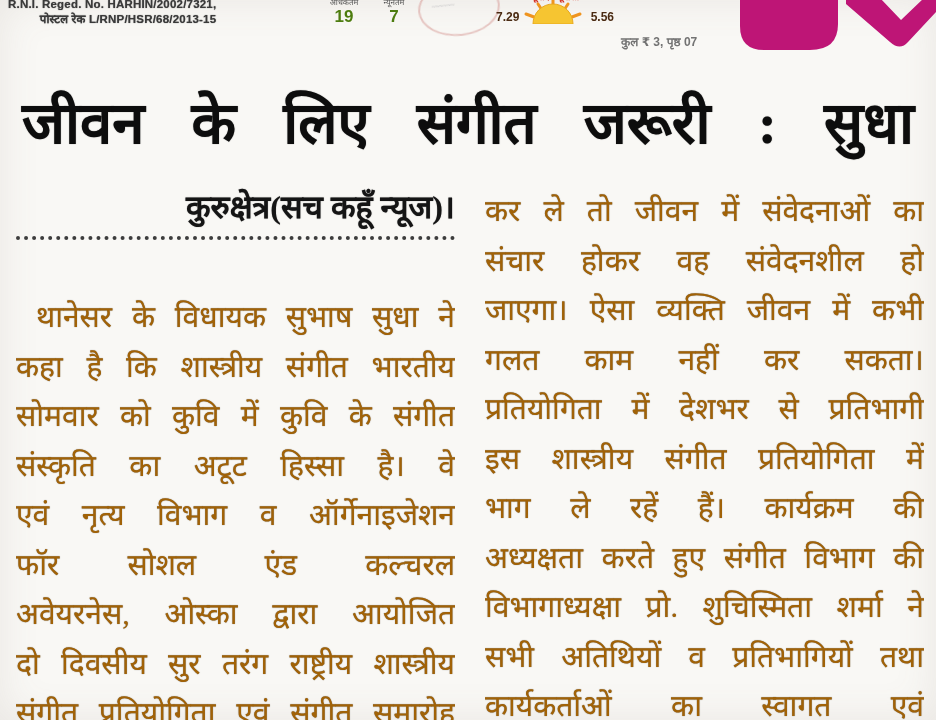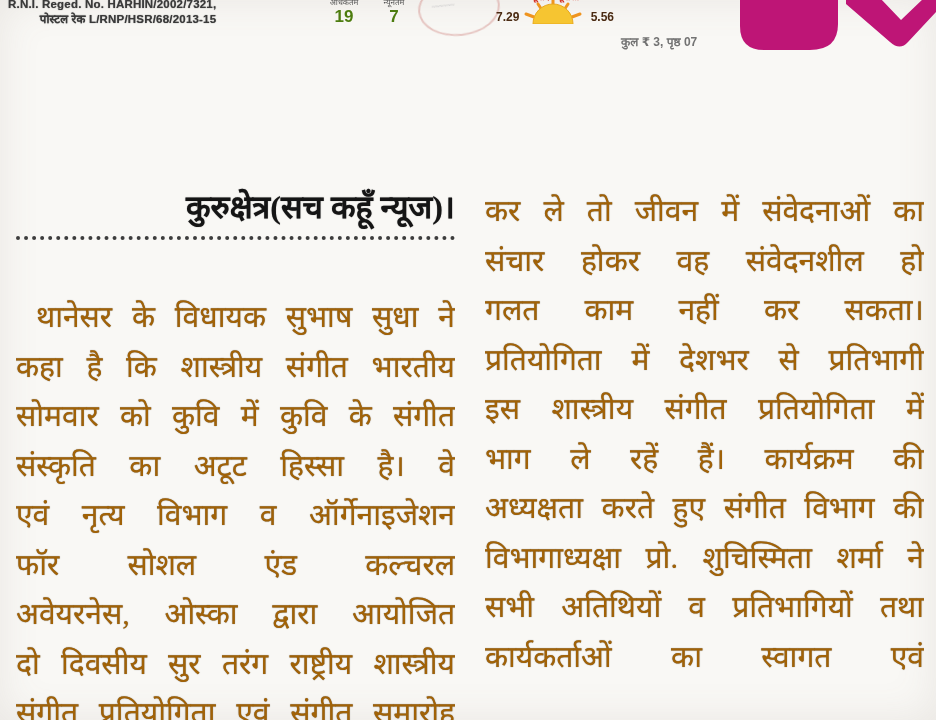--- a/index.html
+++ b/index.html
@@ -135,20 +135,21 @@
     </div>
 
     <div class="price">कुल ₹ 3, पृष्ठ 07</div>
 
     <svg class="logo" viewBox="0 0 198 58">
       <path d="M2 0 H100 V26 Q100 52 72 52 H26 Q2 52 2 28 Z" fill="#be1576"></path>
       <path d="M108 0 H142 L163 22 L186 0 H198 V14 L170 44 Q162 53 152 44 L108 6 Z" fill="#be1576"></path>
     </svg>
   </header>
 
+  <h1 class="headline">जीवन के लिए संगीत जरूरी : सुधा</h1>
 
   <div class="columns">
     <div class="col">
       <div class="byline">कुरुक्षेत्र(सच कहूँ न्यूज)।</div>
       <div class="dotted"></div>
       <div class="body-block left">
           <div class="line">थानेसर के विधायक सुभाष सुधा ने</div>
           <div class="line">कहा है कि शास्त्रीय संगीत भारतीय</div>
           <div class="line">सोमवार को कुवि में कुवि के संगीत</div>
           <div class="line">संस्कृति का अटूट हिस्सा है। वे</div>
@@ -156,20 +157,21 @@
           <div class="line">फॉर सोशल एंड कल्चरल</div>
           <div class="line">अवेयरनेस, ओस्का द्वारा आयोजित</div>
           <div class="line">दो दिवसीय सुर तरंग राष्ट्रीय शास्त्रीय</div>
           <div class="line">संगीत प्रतियोगिता एवं संगीत समारोह</div>
         </div>
     </div>
     <div class="col">
       <div class="body-block right">
           <div class="line">कर ले तो जीवन में संवेदनाओं का</div>
           <div class="line">संचार होकर वह संवेदनशील हो</div>
+          <div class="line">जाएगा। ऐसा व्यक्ति जीवन में कभी</div>
           <div class="line">गलत काम नहीं कर सकता।</div>
           <div class="line">प्रतियोगिता में देशभर से प्रतिभागी</div>
           <div class="line">इस शास्त्रीय संगीत प्रतियोगिता में</div>
           <div class="line">भाग ले रहें हैं। कार्यक्रम की</div>
           <div class="line">अध्यक्षता करते हुए संगीत विभाग की</div>
           <div class="line">विभागाध्यक्षा प्रो. शुचिस्मिता शर्मा ने</div>
           <div class="line">सभी अतिथियों व प्रतिभागियों तथा</div>
           <div class="line">कार्यकर्ताओं का स्वागत एवं</div>
         </div>
     </div>

